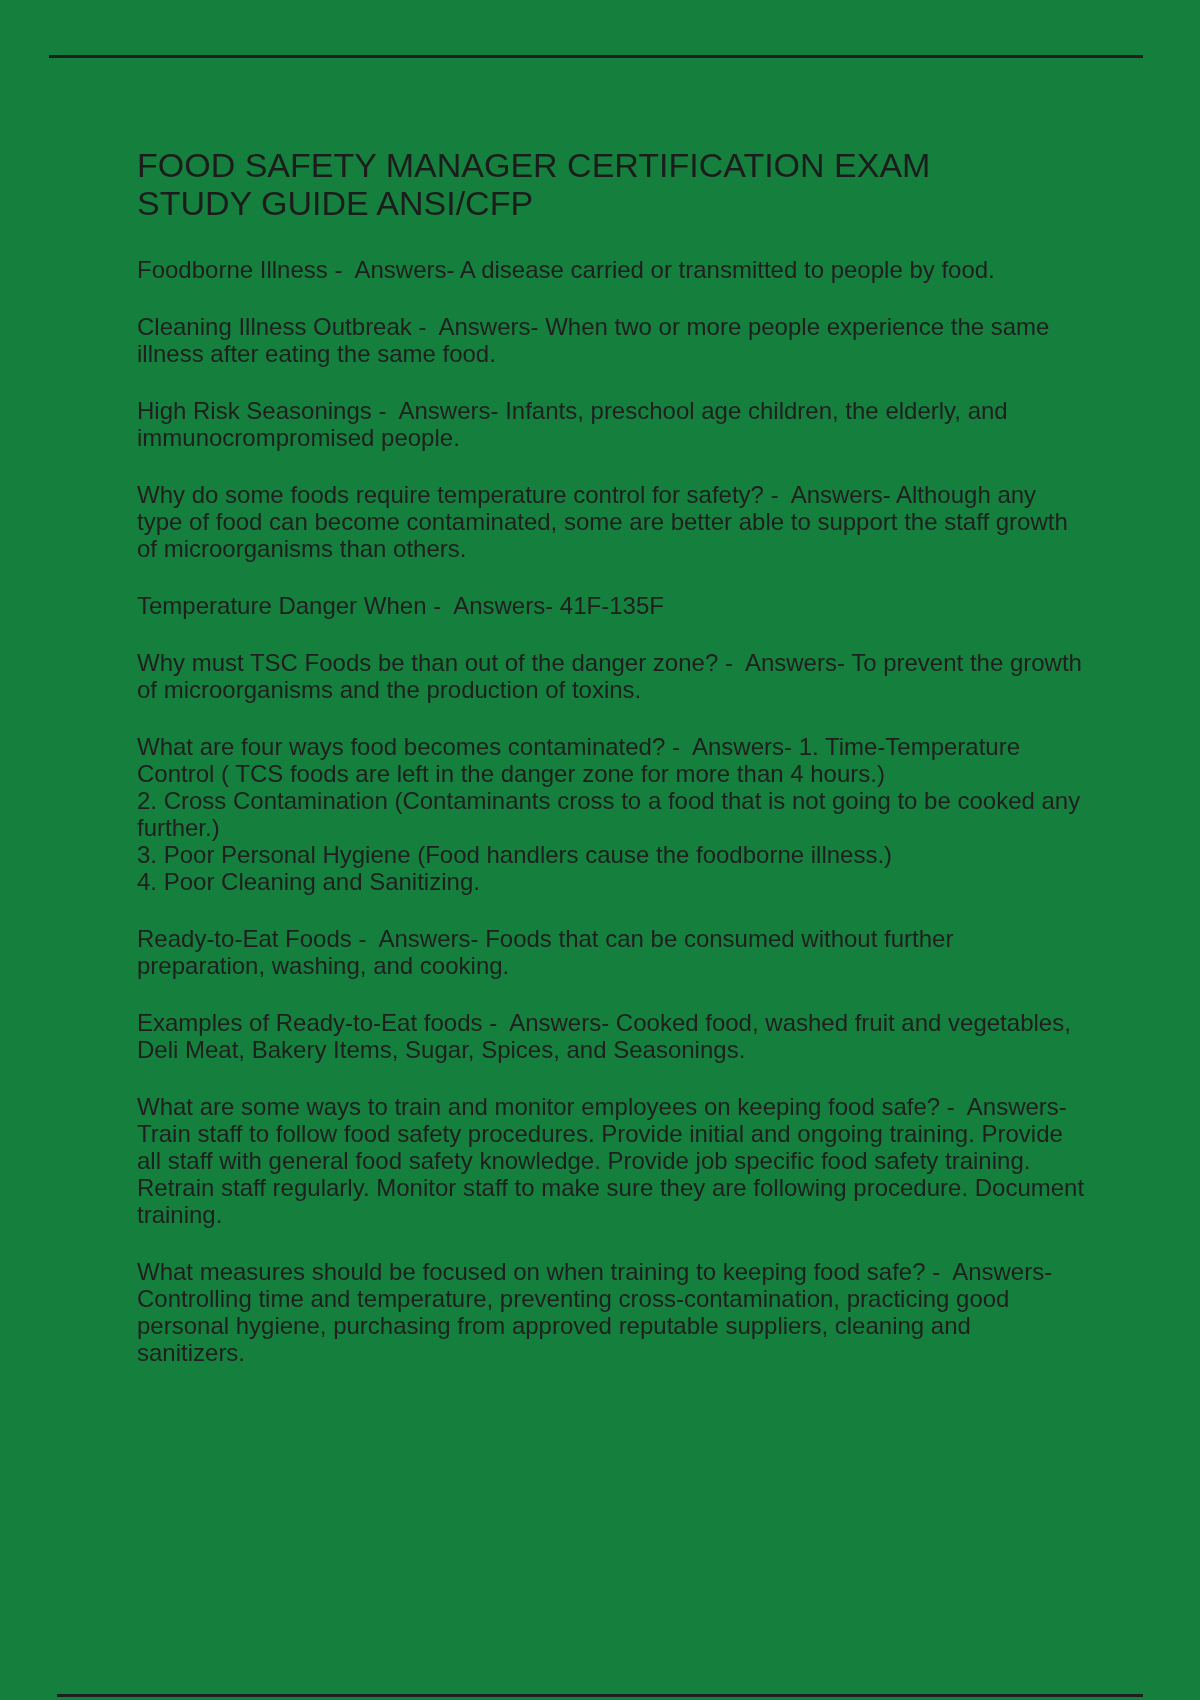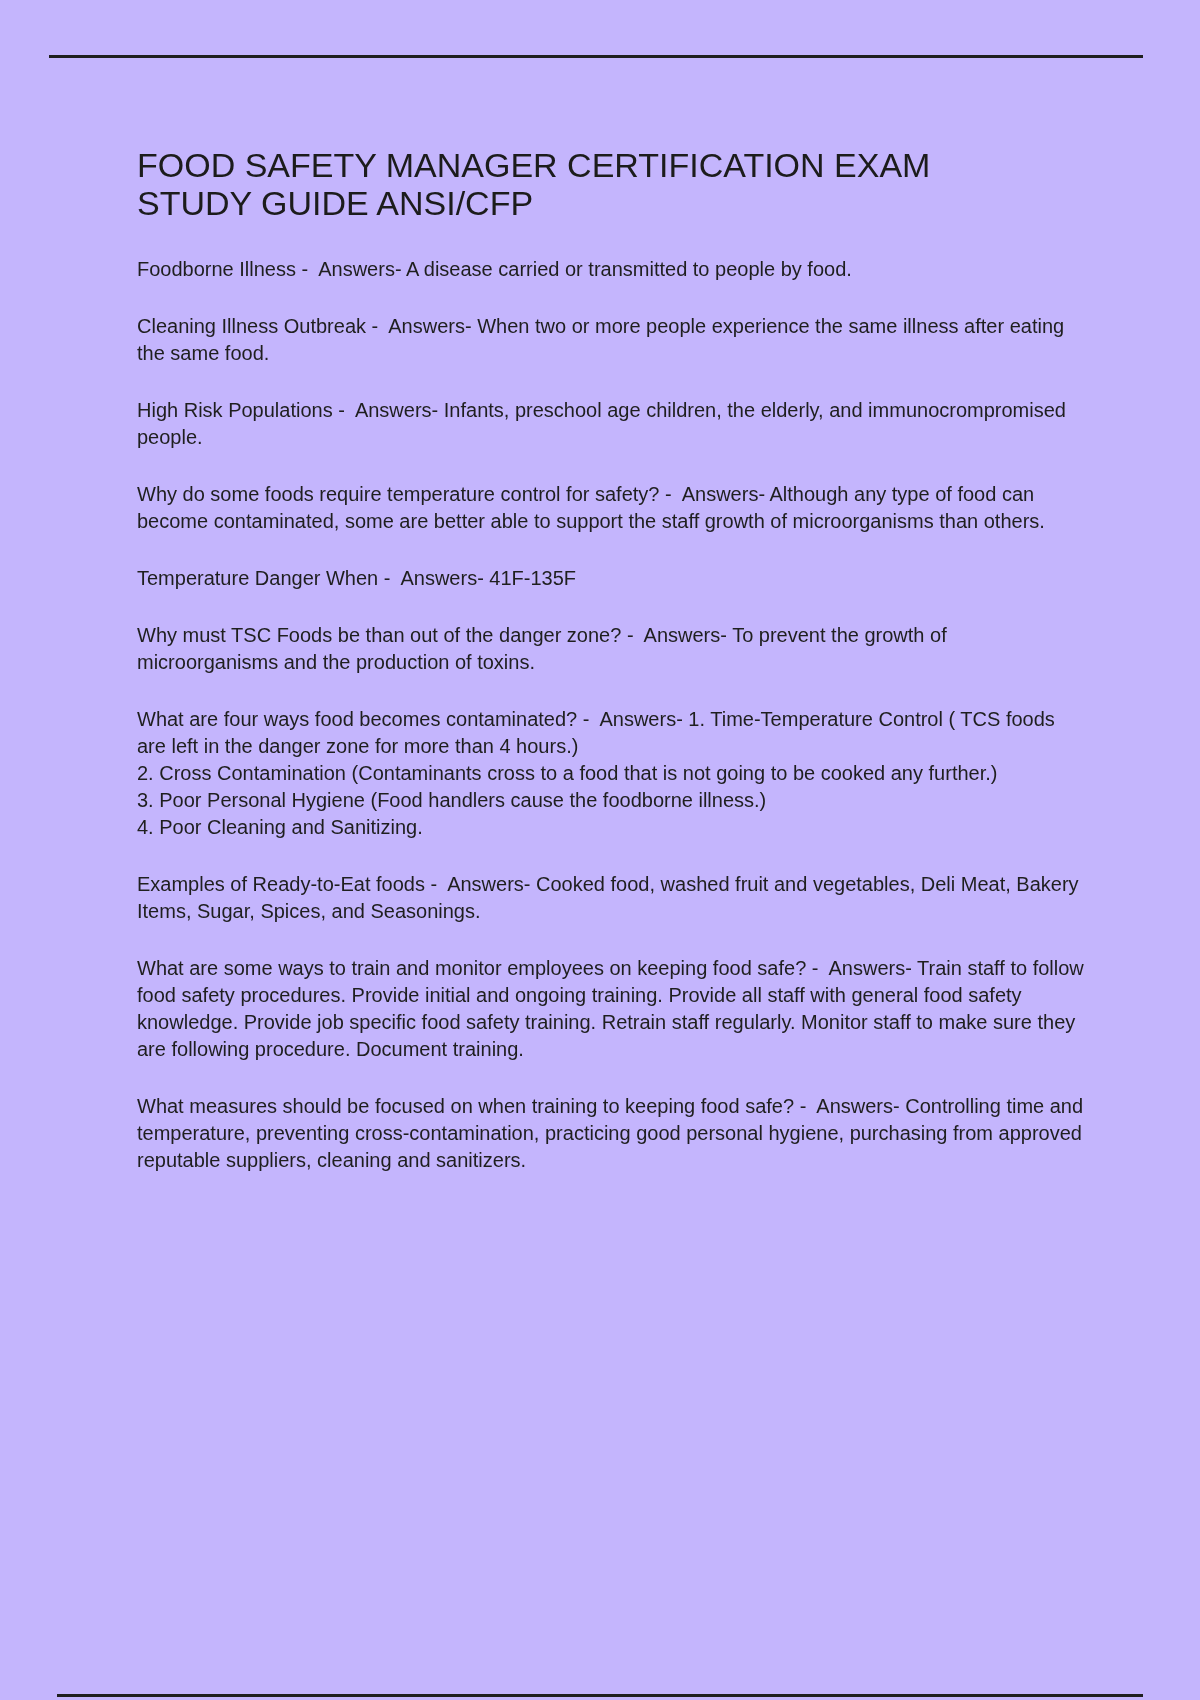--- a/index.html
+++ b/index.html
@@ -4,21 +4,21 @@
 <style>
   html, body {
     margin: 0;
     padding: 0;
     background: #ffffff;
   }
   .page {
     position: relative;
     width: 1200px;
     height: 1700px;
-    background: #c4b5fd;
+    background: #15803d;
     overflow: hidden;
     font-family: "Liberation Sans", sans-serif;
     color: #1a1a1a;
   }
   .rule {
     position: absolute;
     height: 3px;
     background: #1f1f1f;
   }
   .rule-top {
@@ -41,21 +41,21 @@
     margin: 146px 0 34px 0;
     font-size: 34px;
     line-height: 38px;
     font-weight: 400;
     letter-spacing: 0px;
     color: #1c1c1c;
     white-space: pre-line;
   }
   .qa {
     margin: 30px 0 0 0;
-    font-size: 20px;
+    font-size: 24px;
     line-height: 27px;
     font-weight: 400;
     color: #1f1f1f;
     white-space: pre-wrap;
   }
 </style>
 </head>
 <body>
 
 <div class="page">
@@ -63,33 +63,34 @@
   <div class="rule rule-top"></div>
 
   <div class="content">
     <h1 class="doc-title">FOOD SAFETY MANAGER CERTIFICATION EXAM
 STUDY GUIDE ANSI/CFP</h1>
 
     <p class="qa">Foodborne Illness -  Answers- A disease carried or transmitted to people by food.</p>
 
     <p class="qa">Cleaning Illness Outbreak -  Answers- When two or more people experience the same illness after eating the same food.</p>
 
-    <p class="qa">High Risk Populations -  Answers- Infants, preschool age children, the elderly, and immunocrompromised people.</p>
+    <p class="qa">High Risk Seasonings -  Answers- Infants, preschool age children, the elderly, and immunocrompromised people.</p>
 
     <p class="qa">Why do some foods require temperature control for safety? -  Answers- Although any type of food can become contaminated, some are better able to support the staff growth of microorganisms than others.</p>
 
     <p class="qa">Temperature Danger When -  Answers- 41F-135F</p>
 
     <p class="qa">Why must TSC Foods be than out of the danger zone? -  Answers- To prevent the growth of microorganisms and the production of toxins.</p>
 
     <p class="qa">What are four ways food becomes contaminated? -  Answers- 1. Time-Temperature Control ( TCS foods are left in the danger zone for more than 4 hours.)
 2. Cross Contamination (Contaminants cross to a food that is not going to be cooked any further.)
 3. Poor Personal Hygiene (Food handlers cause the foodborne illness.)
 4. Poor Cleaning and Sanitizing.</p>
 
+    <p class="qa">Ready-to-Eat Foods -  Answers- Foods that can be consumed without further preparation, washing, and cooking.</p>
 
     <p class="qa">Examples of Ready-to-Eat foods -  Answers- Cooked food, washed fruit and vegetables, Deli Meat, Bakery Items, Sugar, Spices, and Seasonings.</p>
 
     <p class="qa">What are some ways to train and monitor employees on keeping food safe? -  Answers- Train staff to follow food safety procedures. Provide initial and ongoing training. Provide all staff with general food safety knowledge. Provide job specific food safety training. Retrain staff regularly. Monitor staff to make sure they are following procedure. Document training.</p>
 
     <p class="qa">What measures should be focused on when training to keeping food safe? -  Answers- Controlling time and temperature, preventing cross-contamination, practicing good personal hygiene, purchasing from approved reputable suppliers, cleaning and sanitizers.</p>
   </div>
 
   <div class="rule rule-bottom"></div>
 

